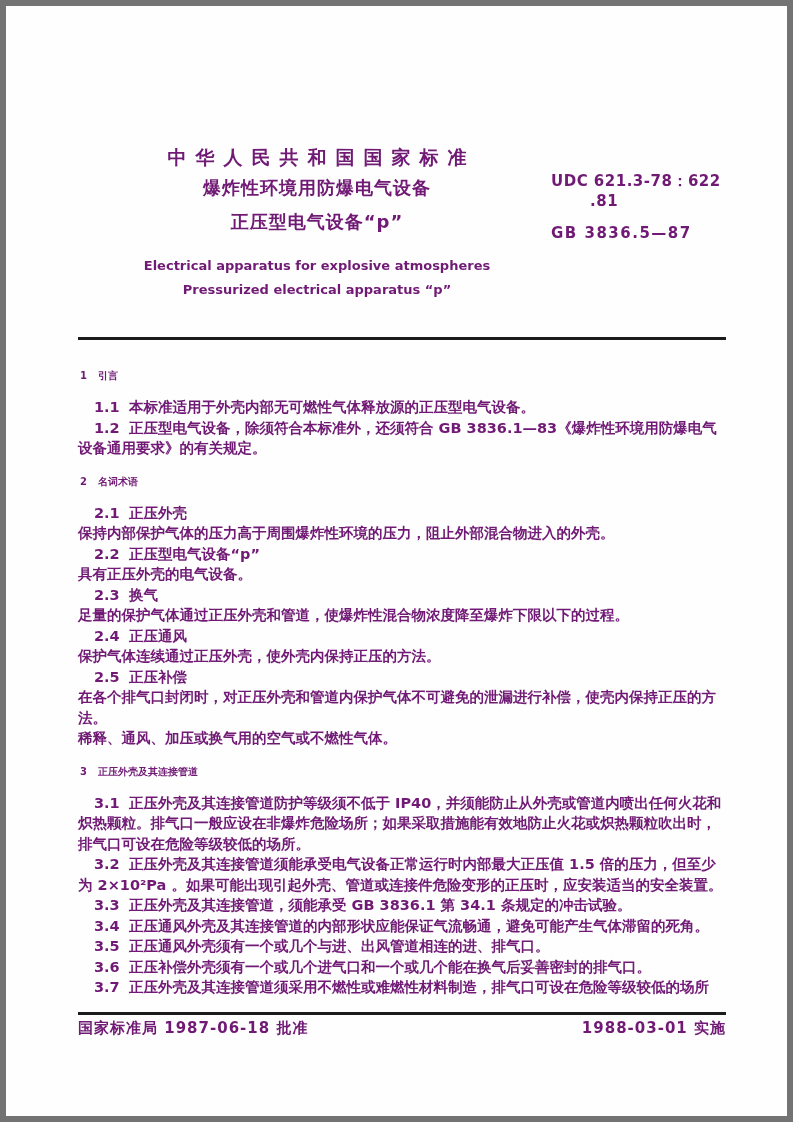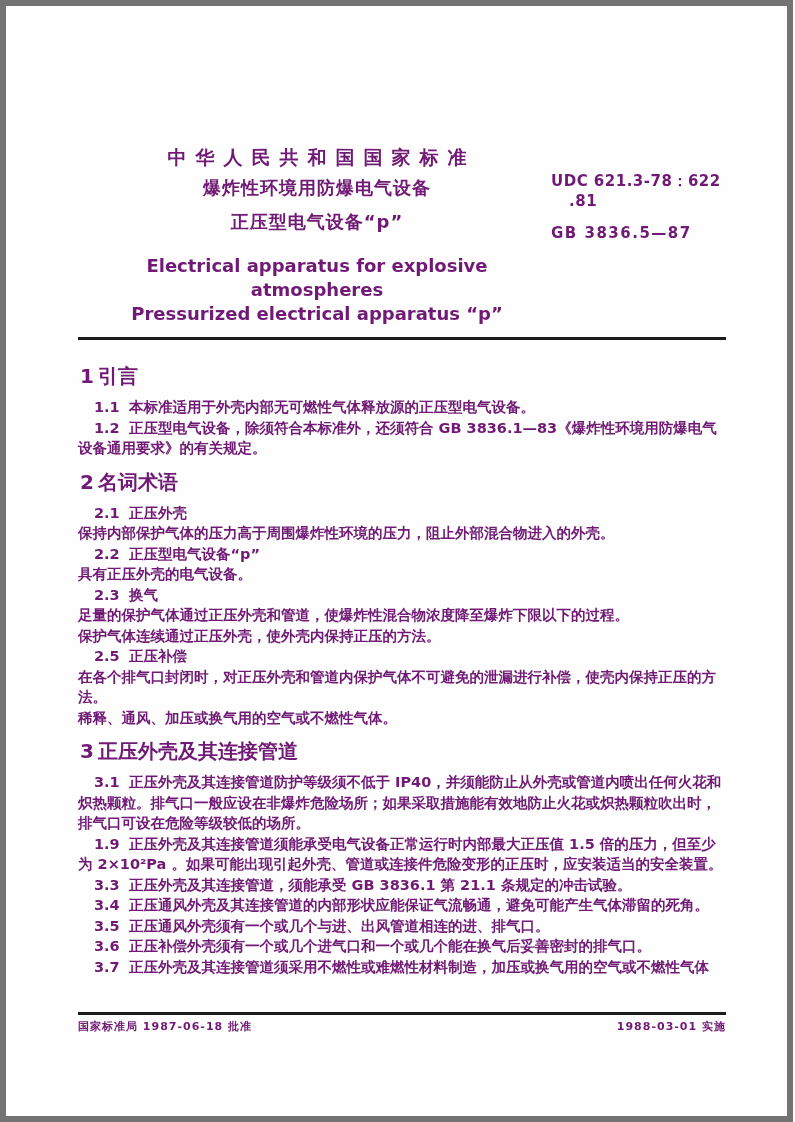--- a/index.html
+++ b/index.html
@@ -24,65 +24,65 @@
     font-size:19px; font-weight:bold;
     letter-spacing:9px; text-indent:9px;
     white-space:nowrap;
   }
   .title-cn {
     font-size:18px; font-weight:bold;
     line-height:34px; letter-spacing:1px;
   }
   .title-en {
     margin-top:15px;
-    font-size:18px; font-weight:bold;
+    font-size:13px; font-weight:bold;
     line-height:24px;
   }
   .id-block {
     position:absolute; left:545px; top:166px;
     font-size:15px; font-weight:bold; letter-spacing:0.5px;
     white-space:nowrap;
   }
-  .udc-line2 { margin-left:18px; margin-top:1px; }
+  .udc-line2 { margin-left:39px; margin-top:1px; }
   .std-number { margin-top:14px; letter-spacing:1.5px; }
 
   .top-rule {
     position:absolute; left:72px; top:331px;
     width:648px; height:3px; background:#1b1b1b;
   }
 
   
   .doc-body {
     position:absolute; left:72px; top:347px; width:650px;
     font-size:14.5px; font-weight:600; line-height:20.5px;
   }
   .section { margin:0; }
   .section-heading {
     margin:12px 0 10px 0;
-    font-size:20px; font-weight:800; line-height:22px;
+    font-size:10px; font-weight:800; line-height:22px;
     text-indent:2px;
   }
   .section-heading .num { display:inline-block; min-width:18px; text-indent:0; }
   .doc-body p { margin:0; padding:0; }
   .item { margin:0; }
   .clause { text-indent:16px; }
   .clause .num { display:inline-block; min-width:35px; text-indent:0; }
   .term { text-indent:16px; }
   .term .num { display:inline-block; min-width:35px; text-indent:0; }
   .definition { margin-left:28px; }
 
   
   .footer-rule {
     position:absolute; left:72px; top:1006px;
     width:648px; height:3px; background:#1b1b1b;
   }
   .footer {
     position:absolute; left:72px; top:1013px; width:648px;
     display:flex; justify-content:space-between;
-    font-size:11px; font-weight:bold; letter-spacing:1px;
+    font-size:15px; font-weight:bold; letter-spacing:1px;
   }
 </style>
 </head>
 <body>
 
 <div class="page">
 
   <div class="header-left">
     <div class="nat-label">中华人民共和国国家标准</div>
     <div class="title-cn">
@@ -110,34 +110,35 @@
         <p class="item clause"><span class="num">1.2</span><span>正压型电气设备，除须符合本标准外，还须符合 GB 3836.1—83《爆炸性环境用防爆电气设备通用要求》的有关规定。</span></p>
       </section>
       <section class="section">
         <h2 class="section-heading"><span class="num">2</span><span>名词术语</span></h2>
         <p class="item term"><span class="num">2.1</span><span>正压外壳</span></p>
         <p class="item definition"><span>保持内部保护气体的压力高于周围爆炸性环境的压力，阻止外部混合物进入的外壳。</span></p>
         <p class="item term"><span class="num">2.2</span><span>正压型电气设备“p”</span></p>
         <p class="item definition"><span>具有正压外壳的电气设备。</span></p>
         <p class="item term"><span class="num">2.3</span><span>换气</span></p>
         <p class="item definition"><span>足量的保护气体通过正压外壳和管道，使爆炸性混合物浓度降至爆炸下限以下的过程。</span></p>
+        <p class="item term"><span class="num">2.4</span><span>正压通风</span></p>
         <p class="item definition"><span>保护气体连续通过正压外壳，使外壳内保持正压的方法。</span></p>
         <p class="item term"><span class="num">2.5</span><span>正压补偿</span></p>
         <p class="item definition"><span>在各个排气口封闭时，对正压外壳和管道内保护气体不可避免的泄漏进行补偿，使壳内保持正压的方法。</span></p>
         <p class="item definition"><span>稀释、通风、加压或换气用的空气或不燃性气体。</span></p>
       </section>
       <section class="section">
         <h2 class="section-heading"><span class="num">3</span><span>正压外壳及其连接管道</span></h2>
         <p class="item clause"><span class="num">3.1</span><span>正压外壳及其连接管道防护等级须不低于 IP40，并须能防止从外壳或管道内喷出任何火花和炽热颗粒。排气口一般应设在非爆炸危险场所；如果采取措施能有效地防止火花或炽热颗粒吹出时，排气口可设在危险等级较低的场所。</span></p>
-        <p class="item clause"><span class="num">1.9</span><span>正压外壳及其连接管道须能承受电气设备正常运行时内部最大正压值 1.5 倍的压力，但至少为 2×10²Pa 。如果可能出现引起外壳、管道或连接件危险变形的正压时，应安装适当的安全装置。</span></p>
-        <p class="item clause"><span class="num">3.3</span><span>正压外壳及其连接管道，须能承受 GB 3836.1 第 21.1 条规定的冲击试验。</span></p>
+        <p class="item clause"><span class="num">3.2</span><span>正压外壳及其连接管道须能承受电气设备正常运行时内部最大正压值 1.5 倍的压力，但至少为 2×10²Pa 。如果可能出现引起外壳、管道或连接件危险变形的正压时，应安装适当的安全装置。</span></p>
+        <p class="item clause"><span class="num">3.3</span><span>正压外壳及其连接管道，须能承受 GB 3836.1 第 34.1 条规定的冲击试验。</span></p>
         <p class="item clause"><span class="num">3.4</span><span>正压通风外壳及其连接管道的内部形状应能保证气流畅通，避免可能产生气体滞留的死角。</span></p>
         <p class="item clause"><span class="num">3.5</span><span>正压通风外壳须有一个或几个与进、出风管道相连的进、排气口。</span></p>
         <p class="item clause"><span class="num">3.6</span><span>正压补偿外壳须有一个或几个进气口和一个或几个能在换气后妥善密封的排气口。</span></p>
-        <p class="item clause"><span class="num">3.7</span><span>正压外壳及其连接管道须采用不燃性或难燃性材料制造，加压或换气用的空气或不燃性气体</span></p>
+        <p class="item clause"><span class="num">3.7</span><span>正压外壳及其连接管道须采用不燃性或难燃性材料制造，排气口可设在危险等级较低的场所</span></p>
       </section>
     </main>
 
   <div class="footer-rule"></div>
   <div class="footer">
     <span>国家标准局 1987-06-18 批准</span>
     <span>1988-03-01 实施</span>
   </div>
 
 </div>

